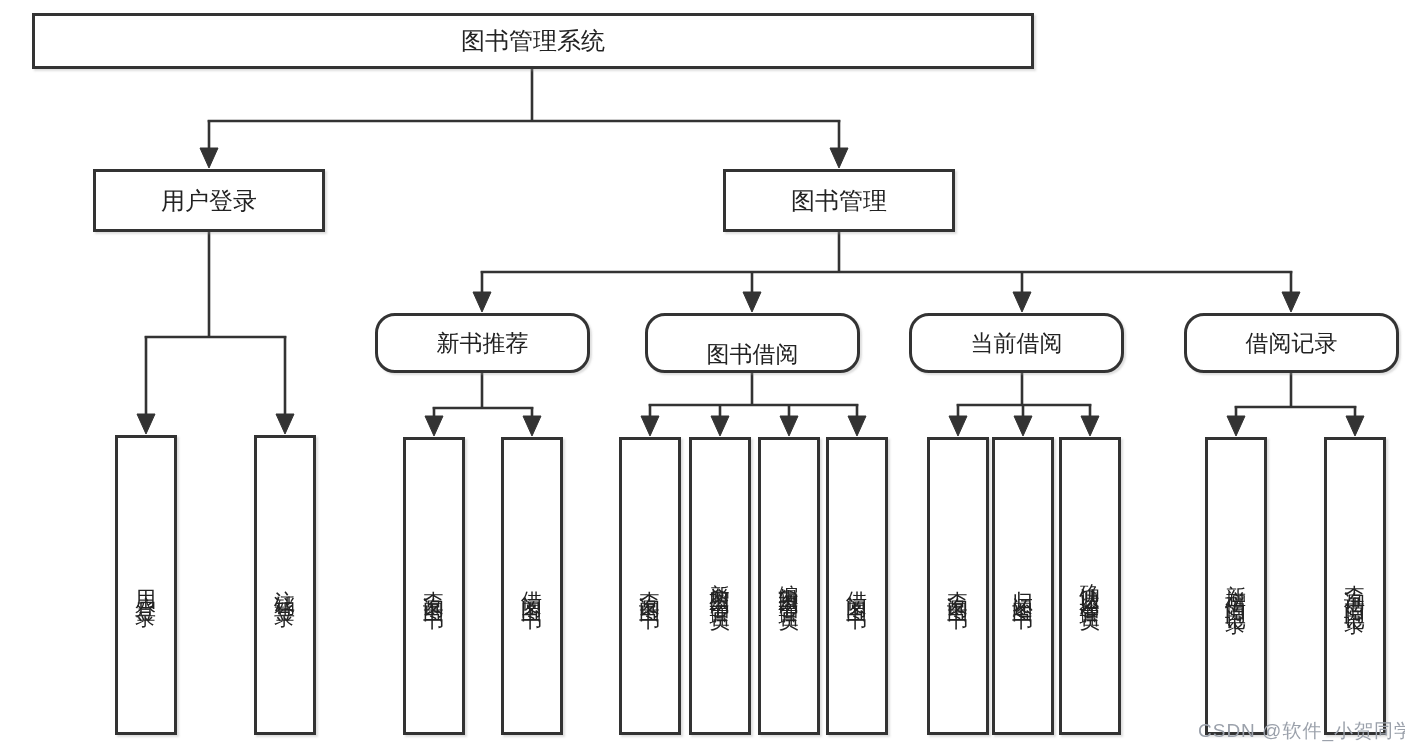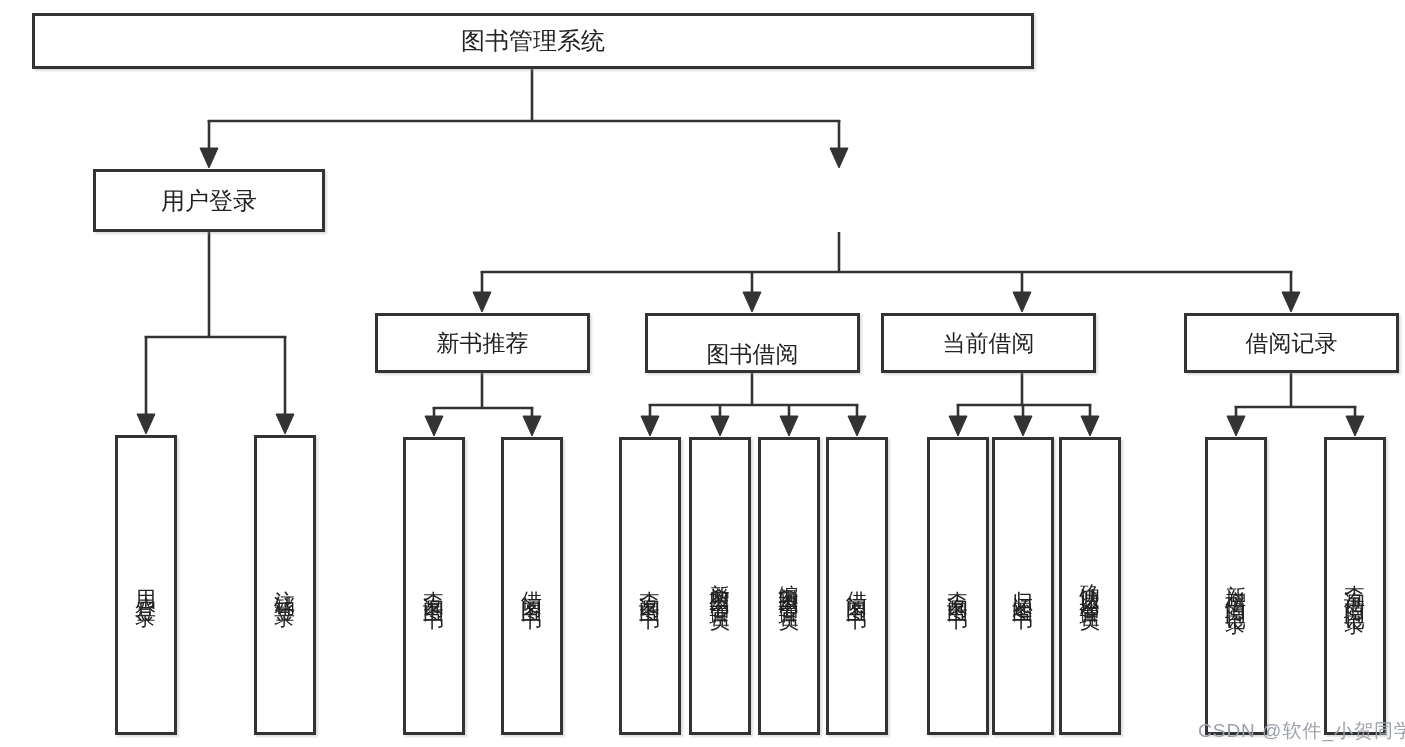--- a/index.html
+++ b/index.html
@@ -23,21 +23,21 @@
     border: 3px solid #333333;
     background: #ffffff;
     display: flex;
     align-items: center;
     justify-content: center;
     color: #222222;
     box-shadow: 2px 2px 2px rgba(160,160,160,0.35);
   }
   .node-root   { left: 20px;  top: 13px;  width: 1002px; height: 56px; font-size: 24px; }
   .node-lvl2   { top: 169px;  width: 232px; height: 63px; font-size: 24px; }
-  .node-lvl3   { top: 313px;  width: 215px; height: 60px; font-size: 23px; }
+  .node-lvl3   { top: 313px;  width: 215px; height: 60px; font-size: 23px; border-radius: 20px; }
   .leaf {
     position: absolute;
     box-sizing: border-box;
     border: 3px solid #333333;
     background: #ffffff;
     width: 62px;
     display: flex;
     align-items: center;
     justify-content: center;
     box-shadow: 2px 2px 2px rgba(160,160,160,0.35);
@@ -147,28 +147,31 @@
     </g>
   </svg>
 
   <div class="node node-root">
     <span>图书管理系统</span>
   </div>
 
   <div class="node node-lvl2" style="left:81px;">
     <span>用户登录</span>
   </div>
+  <div class="node node-lvl2" style="left:711px;">
+    <span>图书管理</span>
+  </div>
 
   <div class="node node-lvl3" style="left:363px;">
     <span>新书推荐</span>
   </div>
   <div class="node node-lvl3" style="left:633px;align-items:flex-end;">
     <span>图书借阅</span>
   </div>
-  <div class="node node-lvl3" style="left:869px;font-family:Liberation Serif, serif;">
+  <div class="node node-lvl3" style="left:897px;font-family:Liberation Serif, serif;">
     <span>当前借阅</span>
   </div>
   <div class="node node-lvl3" style="left:1172px;align-items:center;">
     <span>借阅记录</span>
   </div>
 
   <div class="leaf leaf-a" style="left:103px;">
     <span>用户登录</span>
   </div>
   <div class="leaf leaf-a" style="left:242px;">

